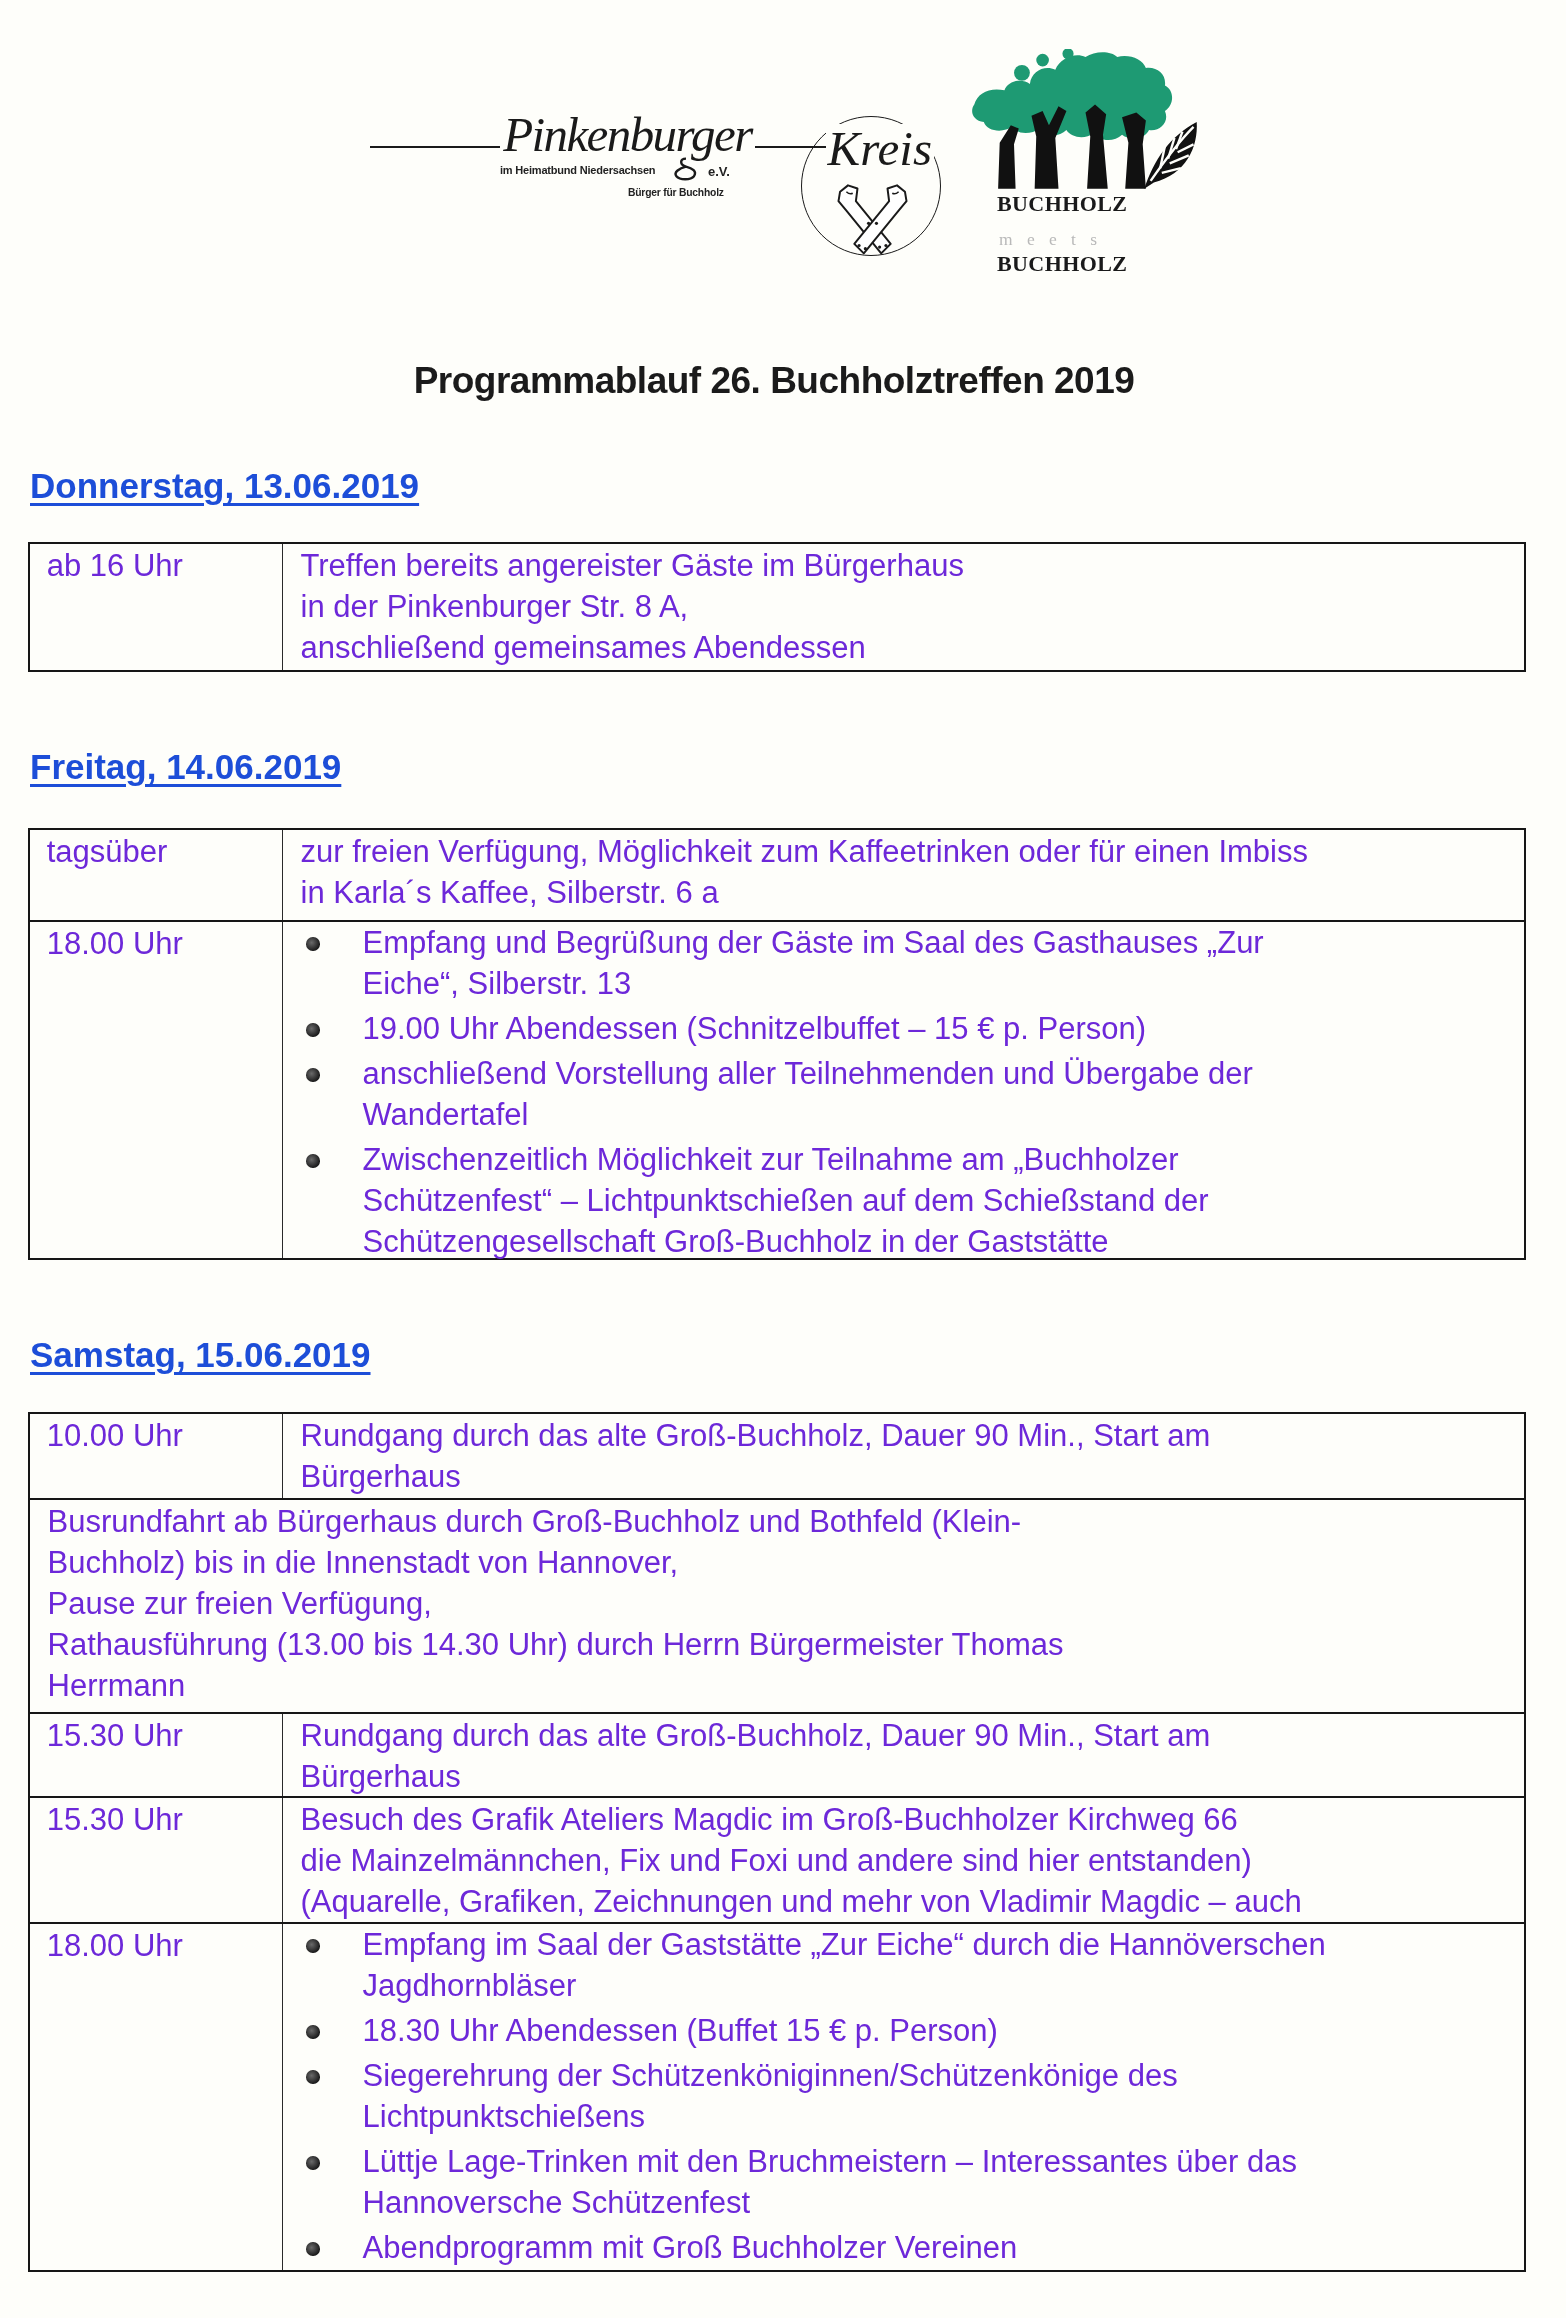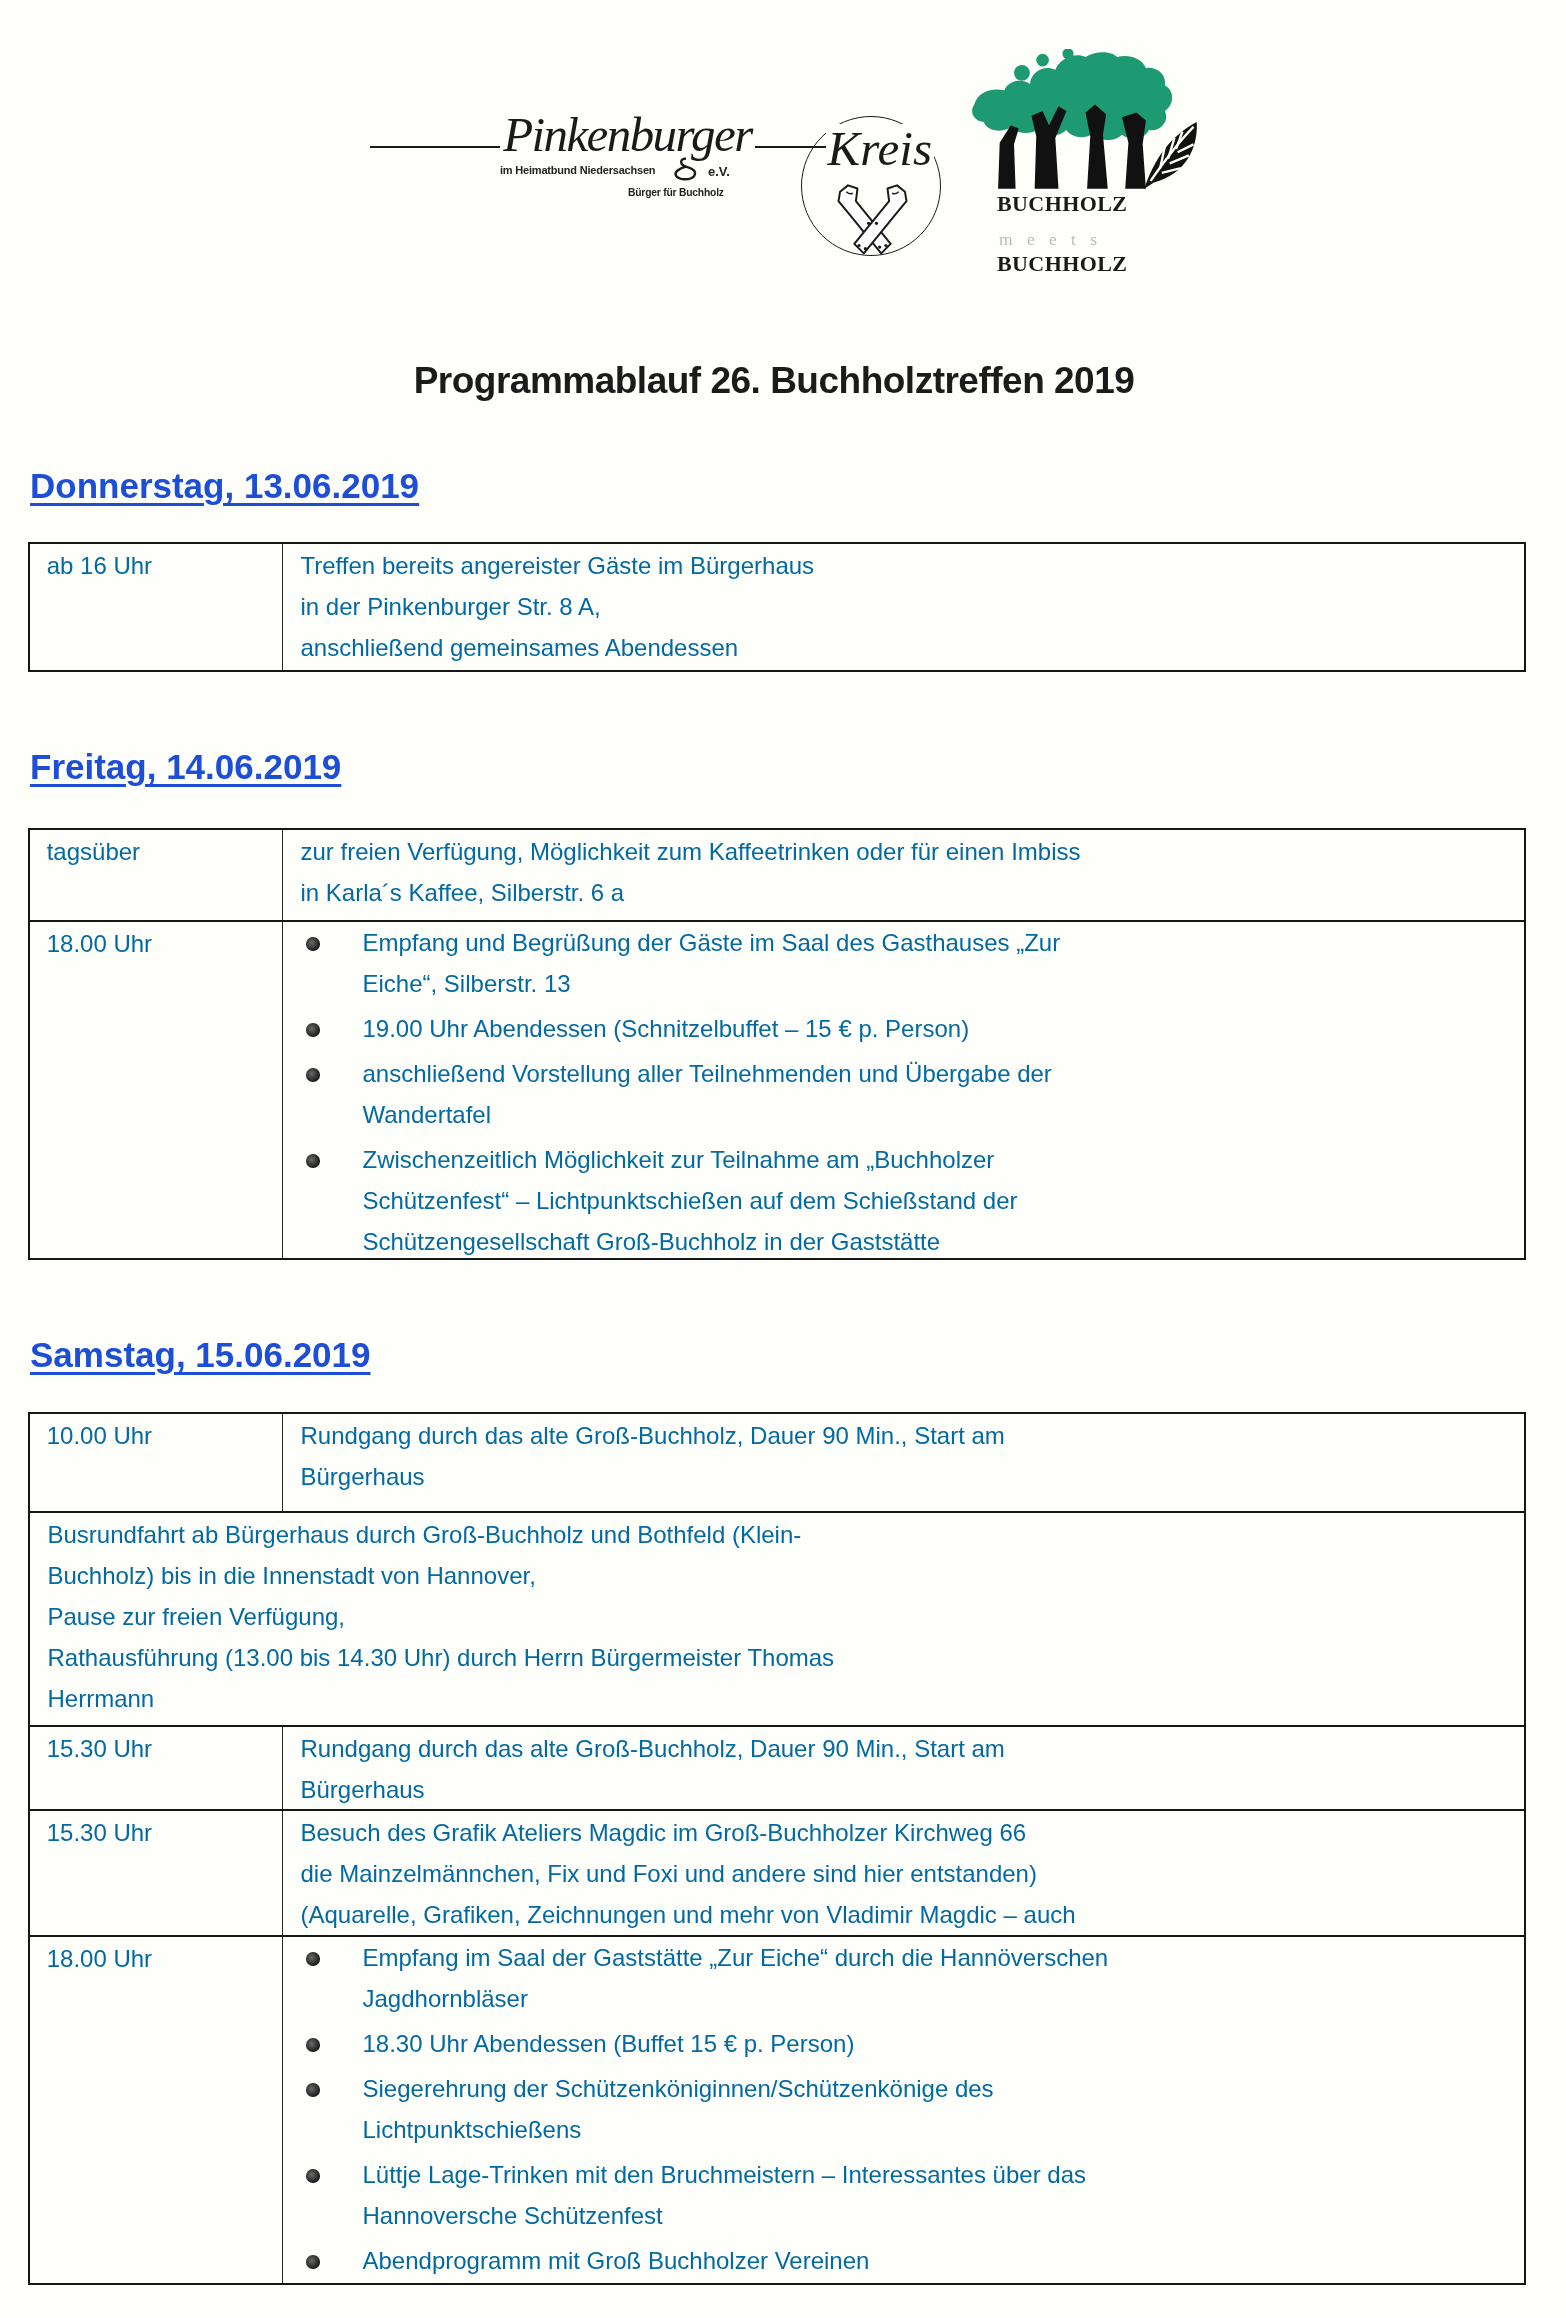--- a/index.html
+++ b/index.html
@@ -31,21 +31,21 @@
   
   .title { position: absolute; left: 0; width: 1548px; top: 362px; text-align: center; font-weight: bold; font-size: 37px; line-height: 1; letter-spacing: -0.5px; color: #1b1b1b; }
   .day-heading { position: absolute; left: 30px; font-weight: bold; font-size: 35px; line-height: 1; text-decoration: underline; text-decoration-thickness: 3.2px; text-underline-offset: 4.8px; color: #1d4ed8; }
 
   
   .tbl { position: absolute; left: 28px; width: 1498px; border: 2.4px solid #161616; box-sizing: border-box; }
   .row { position: relative; display: flex; border-top: 2.4px solid #161616; box-sizing: border-box; }
   .row:first-child { border-top: none; }
   .c-time { width: 253px; flex: none; border-right: 1.6px solid #2a2a2a; box-sizing: border-box; padding: 0.8px 0 0 16.7px; }
   .c-text { flex: 1; box-sizing: border-box; padding: 0.8px 9.5px 0 17.5px; }
-  .ln { display: block; font-size: 24px; line-height: 41px; white-space: nowrap; color: #0369a1; }
+  .ln { display: block; font-size: 31px; line-height: 41px; white-space: nowrap; color: #6d28d9; }
   .bullet { position: relative; padding-left: 62px; margin-bottom: 4px; }
   .bullet:last-child { margin-bottom: 0; }
   .bullet .dot { position: absolute; left: 5.6px; top: 15px; width: 13.5px; height: 13.5px; border-radius: 50%; background: radial-gradient(circle at 40% 40%, #6a6a6a, #1a1a1a 70%); }
   .c-text.has-bullets { padding-top: 0; }
 </style>
 </head>
 <body>
 
 <div>
 
@@ -159,21 +159,21 @@
         <span class="ln">Zwischenzeitlich Möglichkeit zur Teilnahme am „Buchholzer</span>
         <span class="ln">Schützenfest“ – Lichtpunktschießen auf dem Schießstand der</span>
         <span class="ln">Schützengesellschaft Groß-Buchholz in der Gaststätte</span>
       </div>
     </div>
   </div>
 </div>
 
 <div class="day-heading" style="top:1337px">Samstag, 15.06.2019</div>
 <div class="tbl" style="top:1412px">
-  <div class="row" style="height:97px">
+  <div class="row" style="height:84px">
     <div class="c-time">
       <span class="ln">10.00 Uhr</span>
     </div>
     <div class="c-text">
       <span class="ln">Rundgang durch das alte Groß-Buchholz, Dauer 90 Min., Start am</span>
       <span class="ln">Bürgerhaus</span>
     </div>
   </div>
   <div class="row" style="height:214px">
     <div class="c-text">

